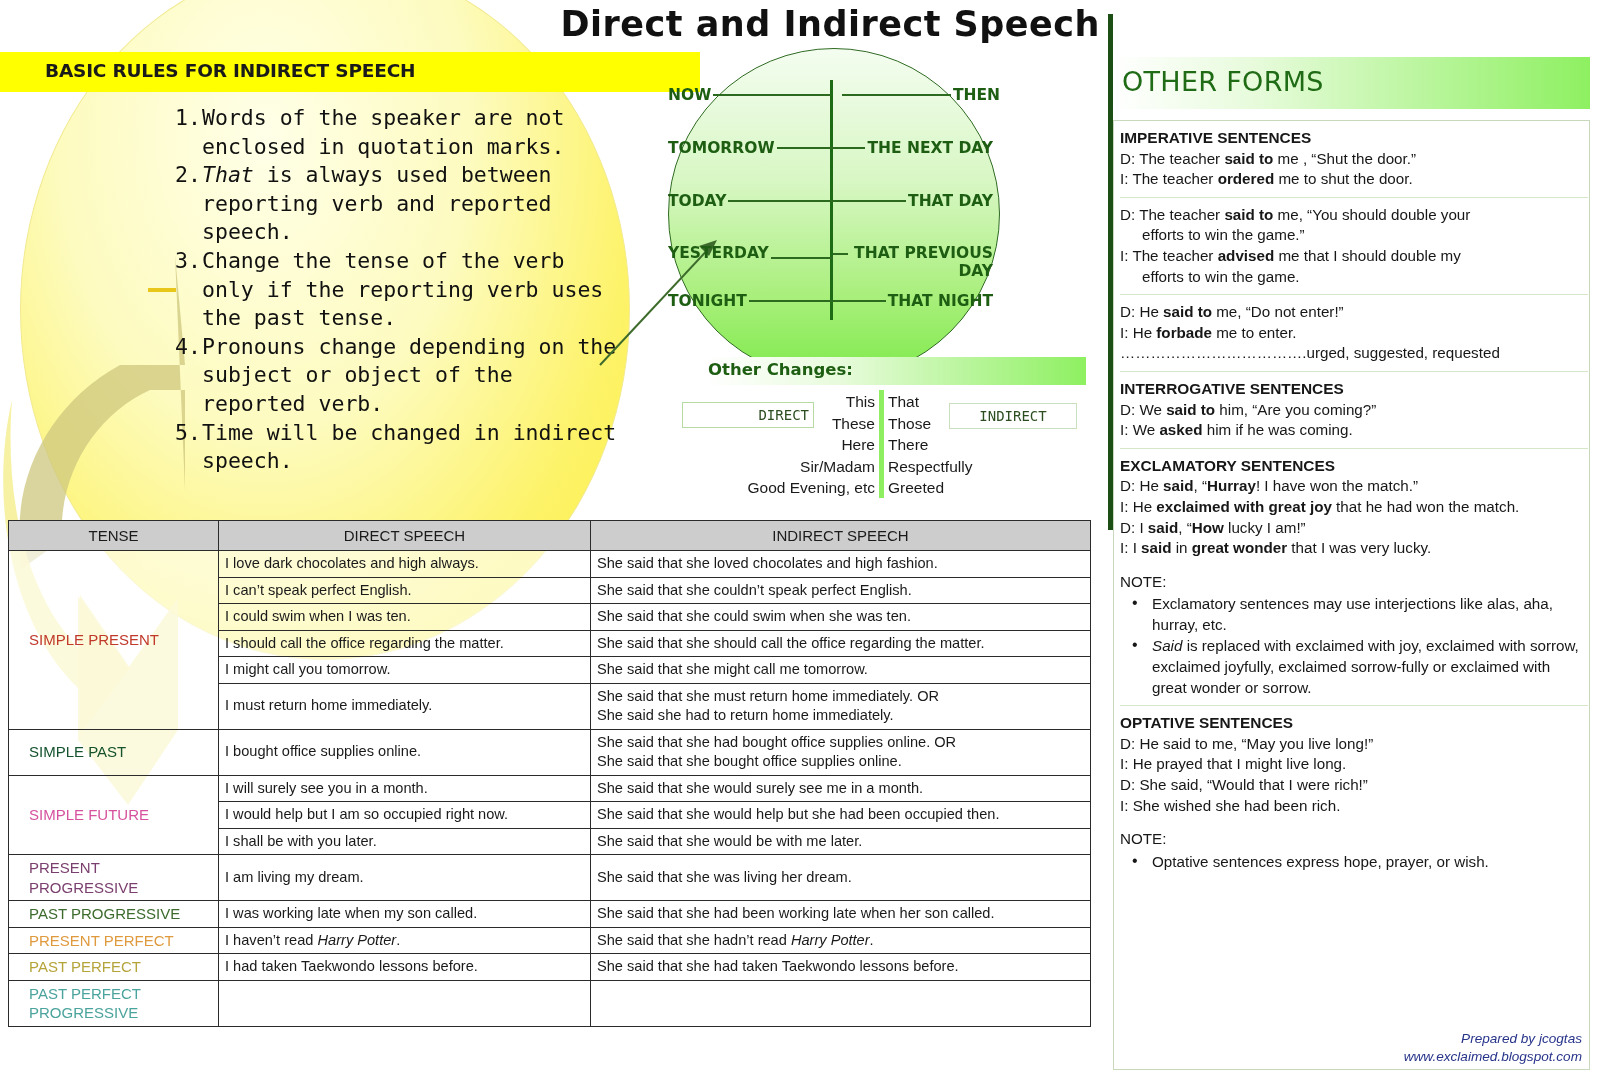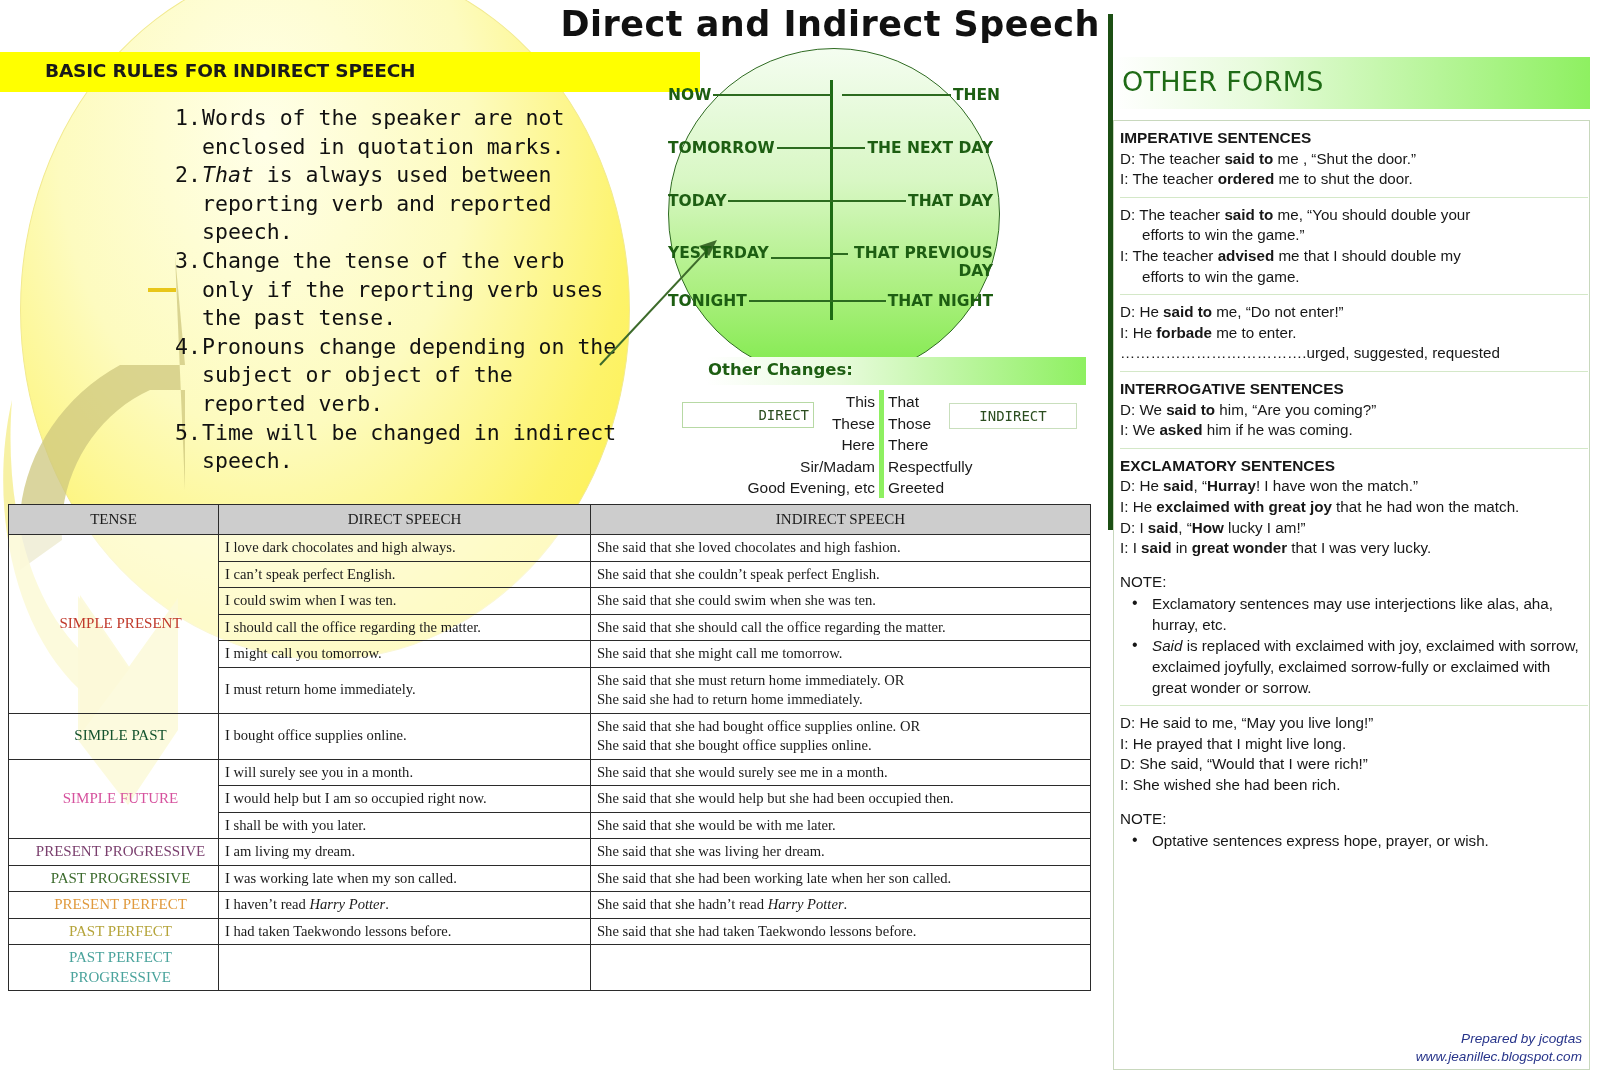--- a/index.html
+++ b/index.html
@@ -182,46 +182,45 @@
     z-index: 10;
     display: flex; align-items: center; justify-content: center;
     font-family: "DejaVu Sans Mono", monospace;
     font-size: 14px;
     color: #2b4d1f;
   }
 
   
   .tbl {
     position: absolute;
-    left: 8px; top: 504px;
+    left: 8px; top: 520px;
     width: 1083px;
     border-collapse: collapse;
     z-index: 12;
     background: transparent;
     table-layout: fixed;
-    font-family: Liberation Serif, serif;
   }
   .tbl td, .tbl th {
     border: 1px solid #2b2b2b;
     padding: 3px 6px;
     font-size: 14.6px;
     color: #1a1a1a;
     vertical-align: middle;
     line-height: 19.5px;
     background: rgba(255,255,255,0.0);
   }
   .tbl thead th {
     background: #cdcdcd;
     font-weight: normal;
     text-align: center;
     font-size: 15px;
     height: 30px;
   }
   .tbl td.tense {
-    text-align: center;
+    text-align: left;
     padding-left: 20px;
     font-size: 15px;
   }
   .tbl td.txt { background: rgba(255,255,255,0.62); }
   .col-tense { width: 210px; }
   .col-direct { width: 372px; }
   .col-indirect { width: 500px; }
   .it { font-style: italic; }
 
   
@@ -540,27 +539,28 @@
     <div class="ln">I: He <b>exclaimed with great joy</b> that he had won the match.</div>
     <div class="ln">D: I <b>said</b>, “<b>How</b> lucky I am!”</div>
     <div class="ln">I: I <b>said</b> in <b>great wonder</b> that I was very lucky.</div>
     <div class="rp-gap"></div>
     <div>NOTE:</div>
     <ul class="rp-bullets">
       <li>Exclamatory sentences may use interjections like alas, aha, hurray, etc.</li>
       <li><i>Said</i> is replaced with exclaimed with joy, exclaimed with sorrow, exclaimed joyfully, exclaimed sorrow-fully or exclaimed with great wonder or sorrow.</li>
     </ul>
     <div class="rp-sep"></div>
+    <div class="sec-h">OPTATIVE SENTENCES</div>
     <div class="ln">D: He said to me, “May you live long!”</div>
     <div class="ln">I: He prayed that I might live long.</div>
     <div class="ln">D: She said, “Would that I were rich!”</div>
     <div class="ln">I: She wished she had been rich.</div>
     <div class="rp-gap"></div>
     <div>NOTE:</div>
     <ul class="rp-bullets">
       <li>Optative sentences express hope, prayer, or wish.</li>
     </ul>
   </div>
 
 <div class="credit">
   <div>Prepared by jcogtas</div>
-  <div>www.jeanillec.blogspot.com</div>
+  <div>www.exclaimed.blogspot.com</div>
 </div>
 
 </body></html>

